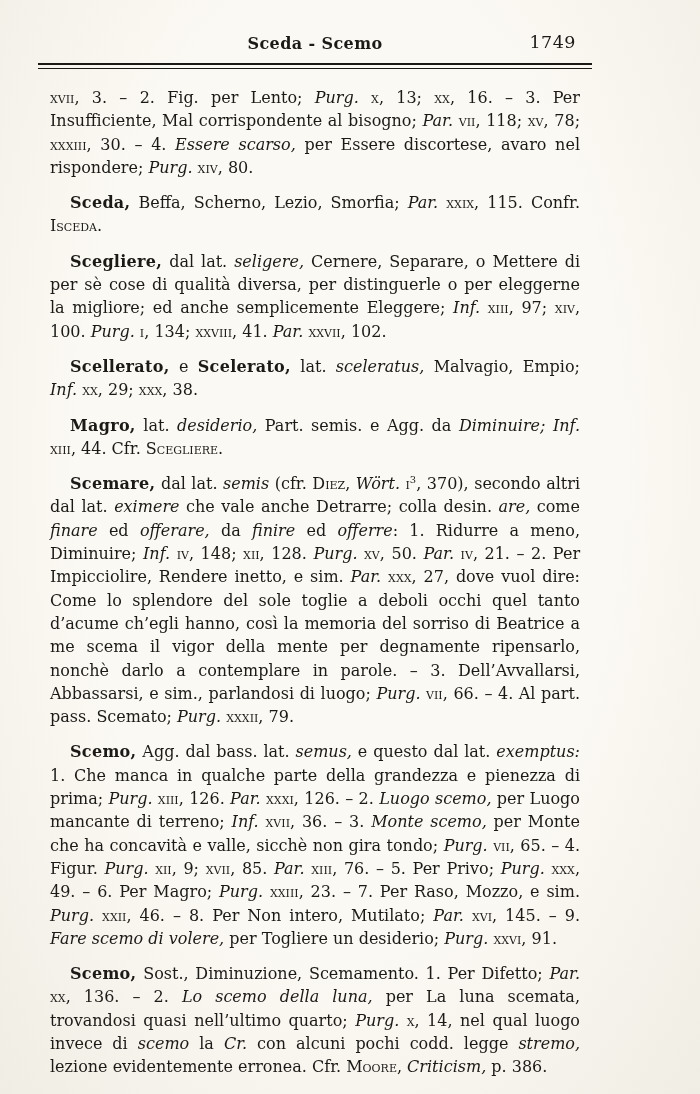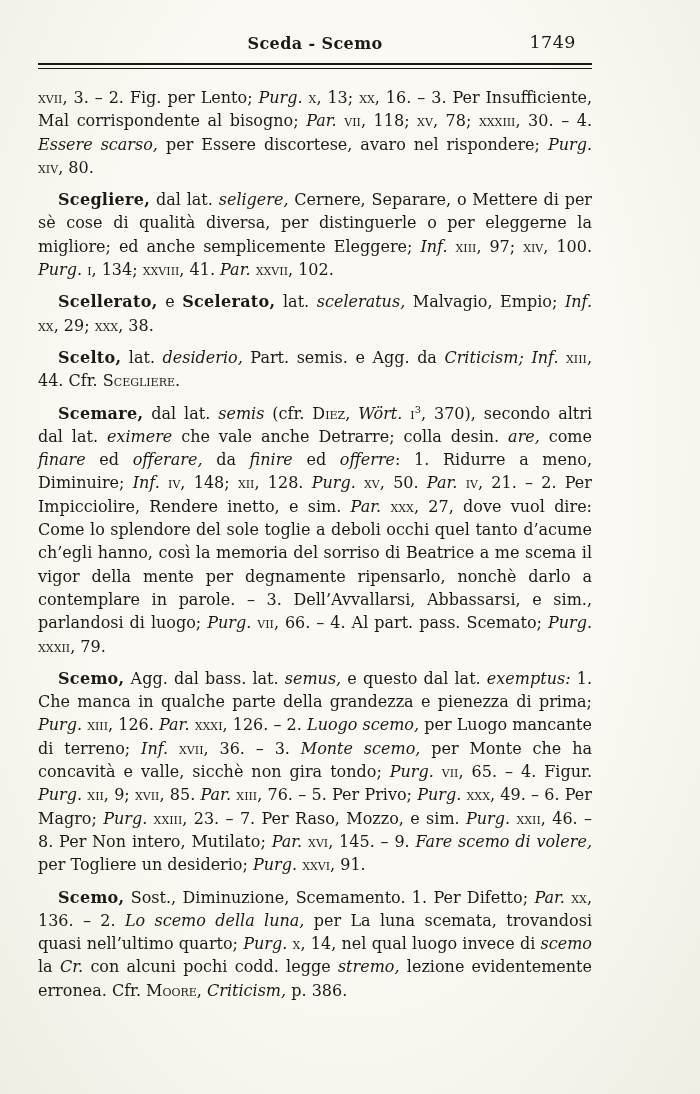--- a/index.html
+++ b/index.html
@@ -42,39 +42,40 @@
     border-bottom: 1px solid #1b1915;
     margin: 5px 0 17px 0;
   }
   .body-text {
     font-size: 16px;
     line-height: 23.3px;
     text-align: justify;
     hyphens: auto;
     -webkit-hyphens: auto;
   }
-  p.para { margin: 0; }
+  p.para { margin: 12px; }
   p.entry { text-indent: 20px; margin-top: 9px; }
   .run-n { font-style: normal; }
   .run-b { font-weight: 700; letter-spacing: 0.3px; }
   .run-i { font-style: italic; }
   .run-sc { font-variant: small-caps; }
   .run-sup { vertical-align: super; font-size: 0.62em; line-height: 0; }
 </style>
 </head>
 <body>
 
 <div class="page">
   <header class="page-header">
     <span class="header-title">Sceda - Scemo</span>
     <span class="page-number">1749</span>
   </header>
   <div class="rule"></div>
   <main class="body-text">
       <p class="para"><span class="run-sc">xvii</span><span class="run-n">, 3. – 2. Fig. per Lento; </span><span class="run-i">Purg.</span><span class="run-n"> </span><span class="run-sc">x</span><span class="run-n">, 13; </span><span class="run-sc">xx</span><span class="run-n">, 16. – 3. Per Insufficiente, Mal corrispondente al bisogno; </span><span class="run-i">Par.</span><span class="run-n"> </span><span class="run-sc">vii</span><span class="run-n">, 118; </span><span class="run-sc">xv</span><span class="run-n">, 78; </span><span class="run-sc">xxxiii</span><span class="run-n">, 30. – 4. </span><span class="run-i">Essere scarso,</span><span class="run-n"> per Essere discortese, avaro nel rispondere; </span><span class="run-i">Purg.</span><span class="run-n"> </span><span class="run-sc">xiv</span><span class="run-n">, 80.</span></p>
+      <p class="para entry"><span class="run-b">Sceda,</span><span class="run-n"> Beffa, Scherno, Lezio, Smorfia; </span><span class="run-i">Par.</span><span class="run-n"> </span><span class="run-sc">xxix</span><span class="run-n">, 115. Confr. </span><span class="run-sc">Isceda</span><span class="run-n">.</span></p>
       <p class="para entry"><span class="run-b">Scegliere,</span><span class="run-n"> dal lat. </span><span class="run-i">seligere,</span><span class="run-n"> Cernere, Separare, o Mettere di per sè cose di qualità diversa, per distinguerle o per eleggerne la migliore; ed anche semplicemente Eleggere; </span><span class="run-i">Inf.</span><span class="run-n"> </span><span class="run-sc">xiii</span><span class="run-n">, 97; </span><span class="run-sc">xiv</span><span class="run-n">, 100. </span><span class="run-i">Purg.</span><span class="run-n"> </span><span class="run-sc">i</span><span class="run-n">, 134; </span><span class="run-sc">xxviii</span><span class="run-n">, 41. </span><span class="run-i">Par.</span><span class="run-n"> </span><span class="run-sc">xxvii</span><span class="run-n">, 102.</span></p>
       <p class="para entry"><span class="run-b">Scellerato,</span><span class="run-n"> e </span><span class="run-b">Scelerato,</span><span class="run-n"> lat. </span><span class="run-i">sceleratus,</span><span class="run-n"> Malvagio, Empio; </span><span class="run-i">Inf.</span><span class="run-n"> </span><span class="run-sc">xx</span><span class="run-n">, 29; </span><span class="run-sc">xxx</span><span class="run-n">, 38.</span></p>
-      <p class="para entry"><span class="run-b">Scelto,</span><span class="run-n"> lat. </span><span class="run-i">desiderio,</span><span class="run-n"> Part. semis. e Agg. da </span><span class="run-i">Criticism; Inf.</span><span class="run-n"> </span><span class="run-sc">xiii</span><span class="run-n">, 44. Cfr. </span><span class="run-sc">Scegliere</span><span class="run-n">.</span></p>
+      <p class="para entry"><span class="run-b">Magro,</span><span class="run-n"> lat. </span><span class="run-i">desiderio,</span><span class="run-n"> Part. semis. e Agg. da </span><span class="run-i">Diminuire; Inf.</span><span class="run-n"> </span><span class="run-sc">xiii</span><span class="run-n">, 44. Cfr. </span><span class="run-sc">Scegliere</span><span class="run-n">.</span></p>
       <p class="para entry"><span class="run-b">Scemare,</span><span class="run-n"> dal lat. </span><span class="run-i">semis</span><span class="run-n"> (cfr. </span><span class="run-sc">Diez</span><span class="run-n">, </span><span class="run-i">Wört.</span><span class="run-n"> </span><span class="run-sc">i</span><span class="run-sup">3</span><span class="run-n">, 370), secondo altri dal lat. </span><span class="run-i">eximere</span><span class="run-n"> che vale anche Detrarre; colla desin. </span><span class="run-i">are,</span><span class="run-n"> come </span><span class="run-i">finare</span><span class="run-n"> ed </span><span class="run-i">offerare,</span><span class="run-n"> da </span><span class="run-i">finire</span><span class="run-n"> ed </span><span class="run-i">offerre</span><span class="run-n">: 1. Ridurre a meno, Diminuire; </span><span class="run-i">Inf.</span><span class="run-n"> </span><span class="run-sc">iv</span><span class="run-n">, 148; </span><span class="run-sc">xii</span><span class="run-n">, 128. </span><span class="run-i">Purg.</span><span class="run-n"> </span><span class="run-sc">xv</span><span class="run-n">, 50. </span><span class="run-i">Par.</span><span class="run-n"> </span><span class="run-sc">iv</span><span class="run-n">, 21. – 2. Per Impicciolire, Rendere inetto, e sim. </span><span class="run-i">Par.</span><span class="run-n"> </span><span class="run-sc">xxx</span><span class="run-n">, 27, dove vuol dire: Come lo splendore del sole toglie a deboli occhi quel tanto d’acume ch’egli hanno, così la memoria del sorriso di Beatrice a me scema il vigor della mente per degnamente ripensarlo, nonchè darlo a contemplare in parole. – 3. Dell’Avvallarsi, Abbassarsi, e sim., parlandosi di luogo; </span><span class="run-i">Purg.</span><span class="run-n"> </span><span class="run-sc">vii</span><span class="run-n">, 66. – 4. Al part. pass. Scemato; </span><span class="run-i">Purg.</span><span class="run-n"> </span><span class="run-sc">xxxii</span><span class="run-n">, 79.</span></p>
       <p class="para entry"><span class="run-b">Scemo,</span><span class="run-n"> Agg. dal bass. lat. </span><span class="run-i">semus,</span><span class="run-n"> e questo dal lat. </span><span class="run-i">exemptus:</span><span class="run-n"> 1. Che manca in qualche parte della grandezza e pienezza di prima; </span><span class="run-i">Purg.</span><span class="run-n"> </span><span class="run-sc">xiii</span><span class="run-n">, 126. </span><span class="run-i">Par.</span><span class="run-n"> </span><span class="run-sc">xxxi</span><span class="run-n">, 126. – 2. </span><span class="run-i">Luogo scemo,</span><span class="run-n"> per Luogo mancante di terreno; </span><span class="run-i">Inf.</span><span class="run-n"> </span><span class="run-sc">xvii</span><span class="run-n">, 36. – 3. </span><span class="run-i">Monte scemo,</span><span class="run-n"> per Monte che ha concavità e valle, sicchè non gira tondo; </span><span class="run-i">Purg.</span><span class="run-n"> </span><span class="run-sc">vii</span><span class="run-n">, 65. – 4. Figur. </span><span class="run-i">Purg.</span><span class="run-n"> </span><span class="run-sc">xii</span><span class="run-n">, 9; </span><span class="run-sc">xvii</span><span class="run-n">, 85. </span><span class="run-i">Par.</span><span class="run-n"> </span><span class="run-sc">xiii</span><span class="run-n">, 76. – 5. Per Privo; </span><span class="run-i">Purg.</span><span class="run-n"> </span><span class="run-sc">xxx</span><span class="run-n">, 49. – 6. Per Magro; </span><span class="run-i">Purg.</span><span class="run-n"> </span><span class="run-sc">xxiii</span><span class="run-n">, 23. – 7. Per Raso, Mozzo, e sim. </span><span class="run-i">Purg.</span><span class="run-n"> </span><span class="run-sc">xxii</span><span class="run-n">, 46. – 8. Per Non intero, Mutilato; </span><span class="run-i">Par.</span><span class="run-n"> </span><span class="run-sc">xvi</span><span class="run-n">, 145. – 9. </span><span class="run-i">Fare scemo di volere,</span><span class="run-n"> per Togliere un desiderio; </span><span class="run-i">Purg.</span><span class="run-n"> </span><span class="run-sc">xxvi</span><span class="run-n">, 91.</span></p>
       <p class="para entry"><span class="run-b">Scemo,</span><span class="run-n"> Sost., Diminuzione, Scemamento. 1. Per Difetto; </span><span class="run-i">Par.</span><span class="run-n"> </span><span class="run-sc">xx</span><span class="run-n">, 136. – 2. </span><span class="run-i">Lo scemo della luna,</span><span class="run-n"> per La luna scemata, trovandosi quasi nell’ultimo quarto; </span><span class="run-i">Purg.</span><span class="run-n"> </span><span class="run-sc">x</span><span class="run-n">, 14, nel qual luogo invece di </span><span class="run-i">scemo</span><span class="run-n"> la </span><span class="run-i">Cr.</span><span class="run-n"> con alcuni pochi codd. legge </span><span class="run-i">stremo,</span><span class="run-n"> lezione evidentemente erronea. Cfr. </span><span class="run-sc">Moore</span><span class="run-n">, </span><span class="run-i">Criticism,</span><span class="run-n"> p. 386.</span></p>
     </main>
 </div>
 
 </body></html>

